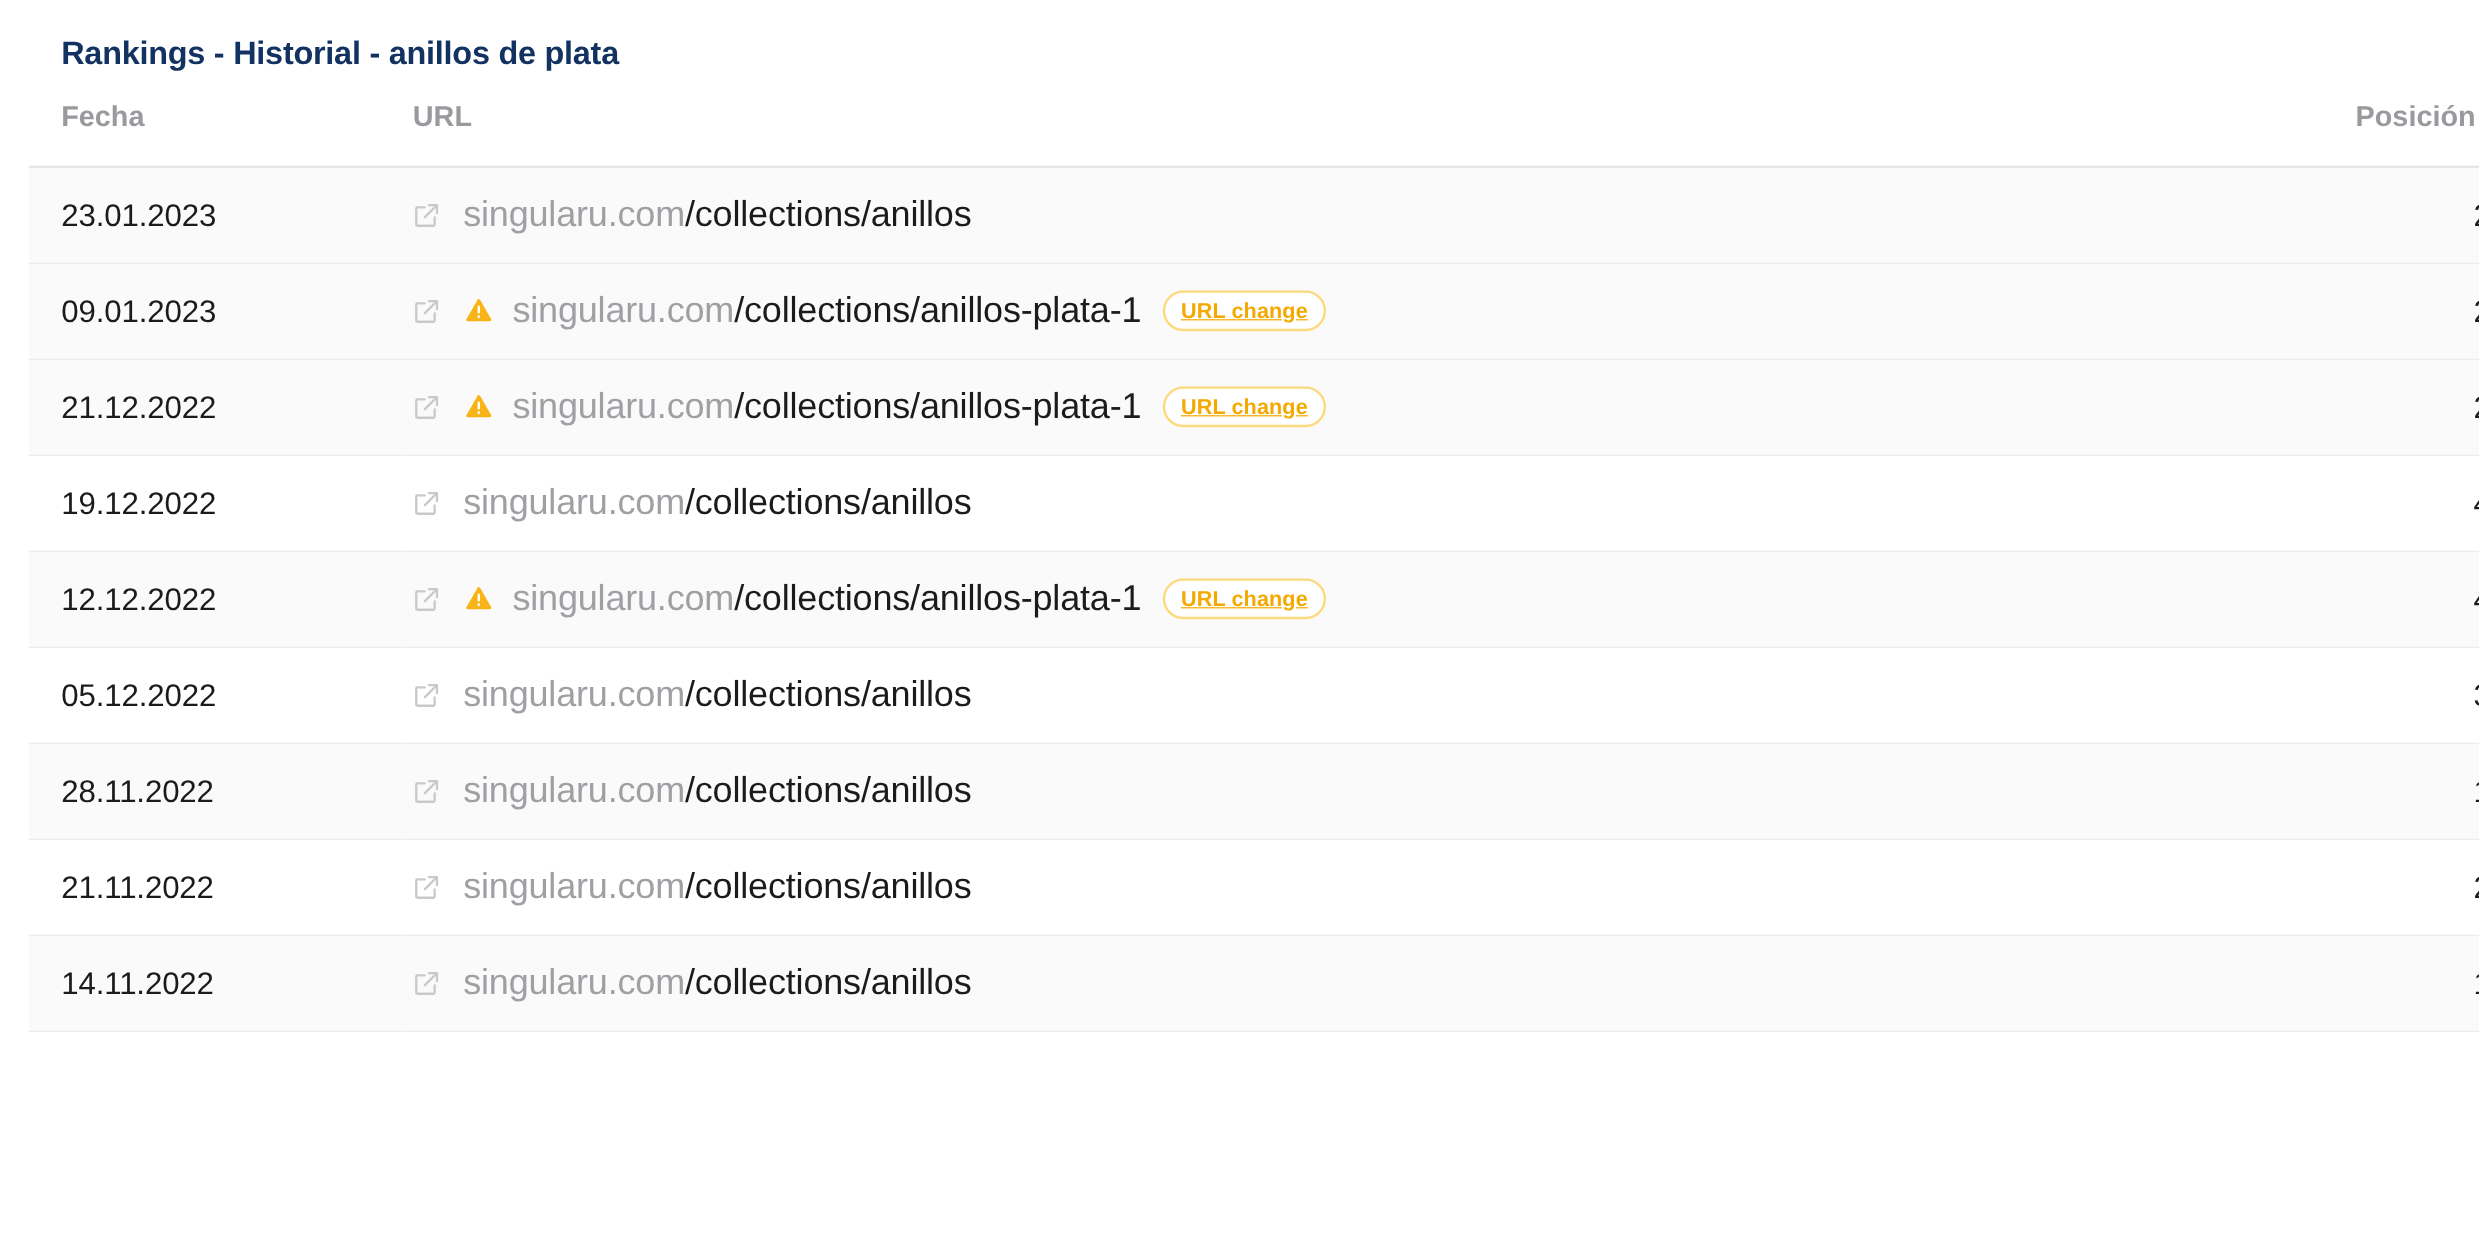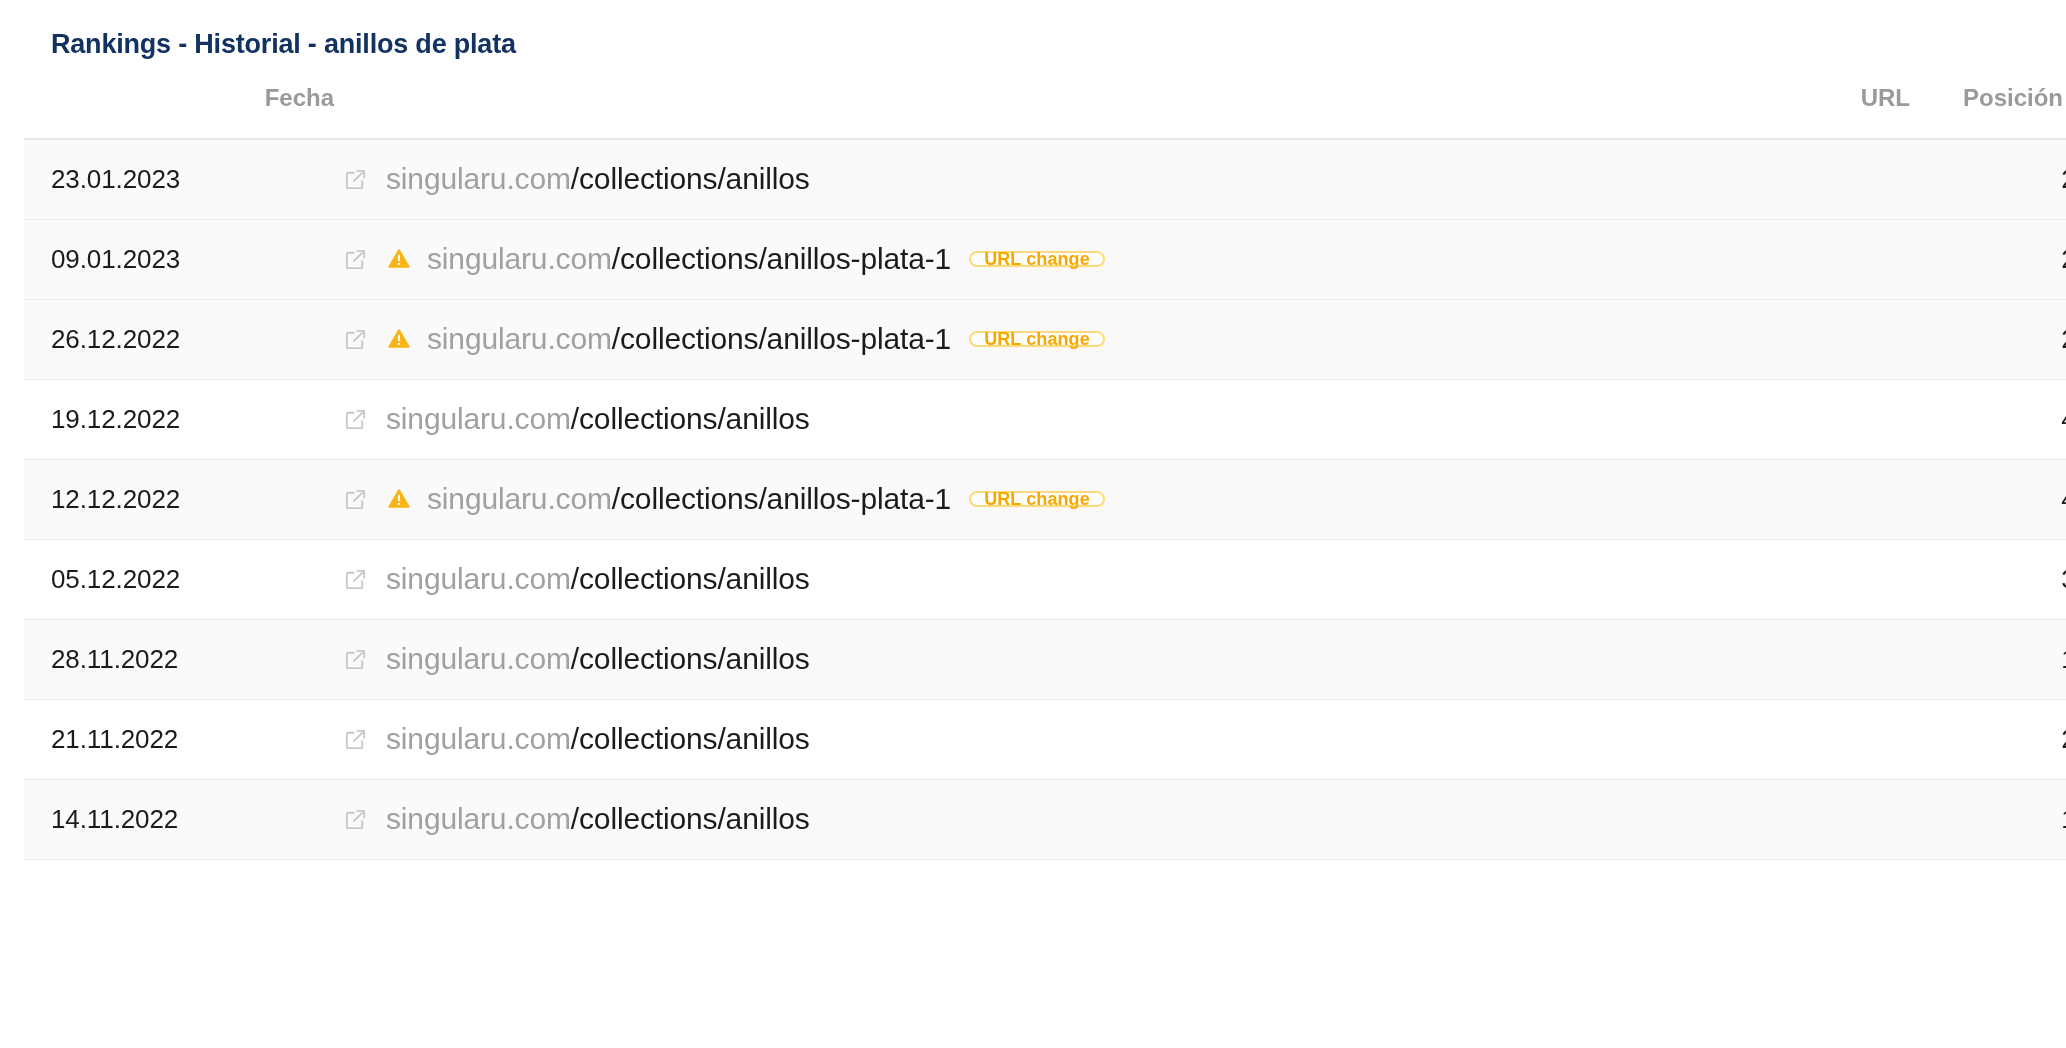--- a/index.html
+++ b/index.html
@@ -40,21 +40,21 @@
   }
 
   .rank-table col.col-date { width: 310px; }
   .rank-table col.col-url  { width: 1576px; }
   .rank-table col.col-pos  { width: 180px; }
 
   thead th {
     font-size: 24px;
     font-weight: bold;
     color: #9a9a9e;
-    text-align: right;
+    text-align: left;
     padding: 0 0 26px 0;
     vertical-align: bottom;
     white-space: nowrap;
   }
 
   thead th.th-date { padding-left: 27px; }
   thead th.th-url  { padding-left: 10px; }
   thead th.th-pos  { text-align: right; padding-right: 27px; }
 
   thead tr { border-bottom: 2px solid #e6e6e8; }
@@ -111,31 +111,32 @@
     line-height: 30px;
     letter-spacing: -0.15px;
   }
   .url-domain { color: #a0a0a4; }
   .url-path   { color: #1b1b1d; }
 
   .badge-url-change {
     display: inline-flex;
     align-items: center;
     justify-content: center;
-    height: 16px;
+    height: 34px;
     padding: 0 13px;
     margin-left: 18px;
     border: 2px solid #fcd97a;
     border-radius: 17px;
     background: #ffffff;
     color: #f5a800;
     font-size: 18px;
     font-weight: bold;
     letter-spacing: 0.1px;
     white-space: nowrap;
+    text-decoration: underline;
   }
 </style>
 </head>
 <body>
 
 <div class="panel">
 
   <div class="panel-title">Rankings - Historial - anillos de plata</div>
 
   <table class="rank-table">
@@ -186,21 +187,21 @@
                   <circle cx="12" cy="16.5" r="1.05" fill="#ffffff"></circle>
                 </svg>
               </span>
               <span class="url-text"><span class="url-domain">singularu.com</span><span class="url-path">/collections/anillos-plata-1</span></span>
               <span class="badge-url-change">URL change</span>
             </div>
           </td>
           <td class="cell-pos">26</td>
         </tr>
         <tr class="row-alt">
-          <td class="cell-date">26.12.2022</td>
+          <td class="cell-date">21.12.2022</td>
           <td class="cell-url">
             <div class="url-wrap">
               <span class="ext-link-icon">
                 <svg width="23" height="23" viewBox="0 0 24 24" fill="none" stroke="#c9c9cd" stroke-width="2" stroke-linecap="round" stroke-linejoin="round">
                   <path d="M14 3h7v7"></path>
                   <path d="M20.2 3.8L10.5 13.5"></path>
                   <path d="M19 13.8V20a1 1 0 0 1-1 1H4a1 1 0 0 1-1-1V6a1 1 0 0 1 1-1h6.3"></path>
                 </svg>
               </span>
               <span class="warn-icon">

